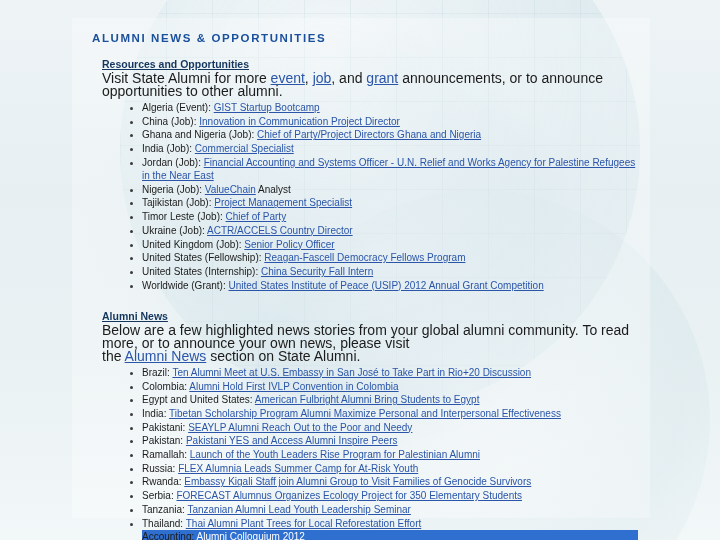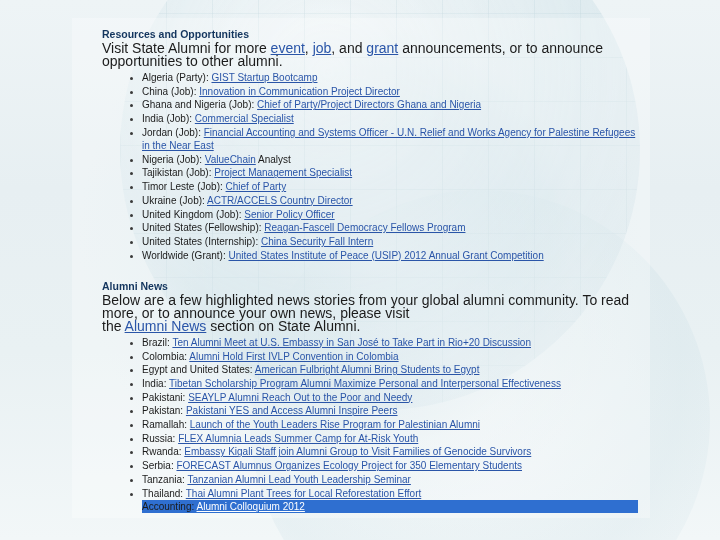--- a/index.html
+++ b/index.html
@@ -72,20 +72,21 @@
     color: #1a4f9c;
     letter-spacing: 1.6px;
     margin: 4px 0 14px 8px;
   }
 
   .section-head {
     font-size: 10.5px;
     font-weight: bold;
     color: #13355e;
     margin: 0 0 2px 18px;
+    text-decoration: underline;
   }
   .section-head.spaced {
     margin-top: 18px;
   }
   .intro {
     font-size: 14px;
     color: #1b1b1b;
     margin: 0 0 3px 18px;
     line-height: 13px;
     max-width: 540px;
@@ -125,29 +126,30 @@
 <body>
 
 <div class="page">
   <div class="globe">
     <div class="globe-grid"></div>
   </div>
   <div class="globe2"></div>
 
   <div class="content">
 
+    <div class="main-title">ALUMNI NEWS &amp; OPPORTUNITIES</div>
 
     <div class="section-head">Resources and Opportunities</div>
 
     <div class="intro">
       <span>Visit State Alumni for more </span><a class="link">event</a><span>, </span><a class="link">job</a><span>, and </span><a class="link">grant</a><span> announcements, or to announce opportunities to other alumni.</span>
     </div>
 
     <ul class="list">
-      <li><span>Algeria (Party): </span><a class="link">GIST Startup Bootcamp</a><span></span></li>
+      <li><span>Algeria (Event): </span><a class="link">GIST Startup Bootcamp</a><span></span></li>
       <li><span>China (Job): </span><a class="link">Innovation in Communication Project Director</a><span></span></li>
       <li><span>Ghana and Nigeria (Job): </span><a class="link">Chief of Party/Project Directors Ghana and Nigeria</a><span></span></li>
       <li><span>India (Job): </span><a class="link">Commercial Specialist</a><span></span></li>
       <li><span>Jordan (Job): </span><a class="link">Financial Accounting and Systems Officer - U.N. Relief and Works Agency for Palestine Refugees in the Near East</a><span></span></li>
       <li><span>Nigeria (Job): </span><a class="link">ValueChain</a><span> Analyst</span></li>
       <li><span>Tajikistan (Job): </span><a class="link">Project Management Specialist</a><span></span></li>
       <li><span>Timor Leste (Job): </span><a class="link">Chief of Party</a><span></span></li>
       <li><span>Ukraine (Job): </span><a class="link">ACTR/ACCELS Country Director</a><span></span></li>
       <li><span>United Kingdom (Job): </span><a class="link">Senior Policy Officer</a><span></span></li>
       <li><span>United States (Fellowship): </span><a class="link">Reagan-Fascell Democracy Fellows Program</a><span></span></li>

